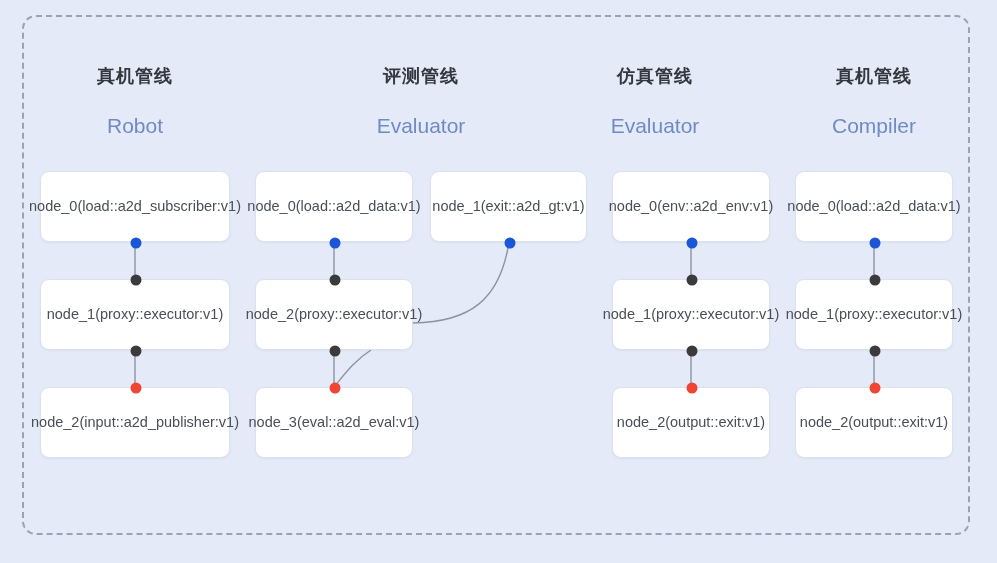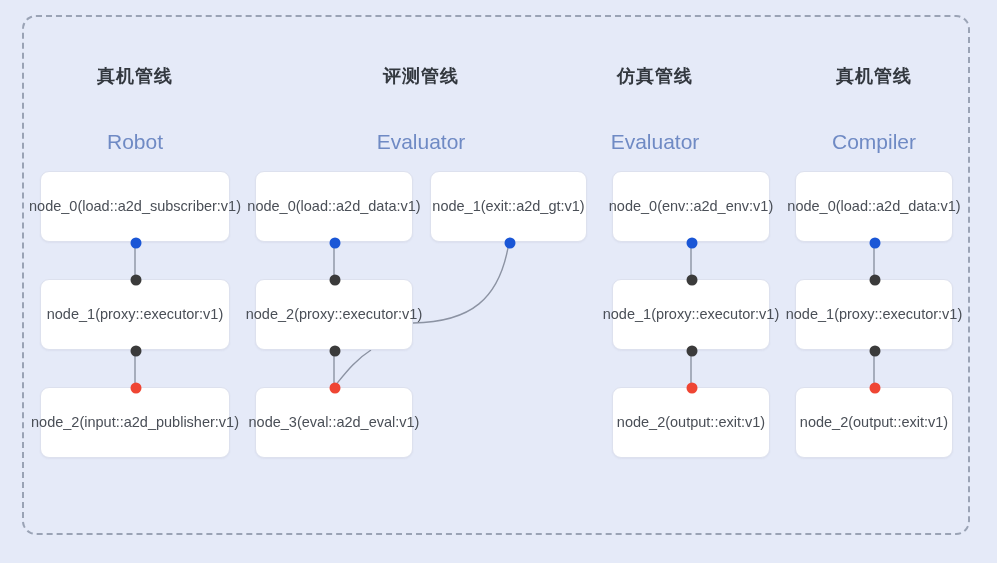--- a/index.html
+++ b/index.html
@@ -49,21 +49,20 @@
   }
   .col-title-en {
     position: absolute;
     top: 50px;
     left: 0;
     width: 100%;
     font-size: 21px;
     font-weight: normal;
     color: #6f8ac4;
     white-space: nowrap;
-    margin-top: 16px;
   }
   
   #edge-layer {
     position: absolute;
     left: 0;
     top: 0;
     width: 997px;
     height: 563px;
     pointer-events: none;
   }

